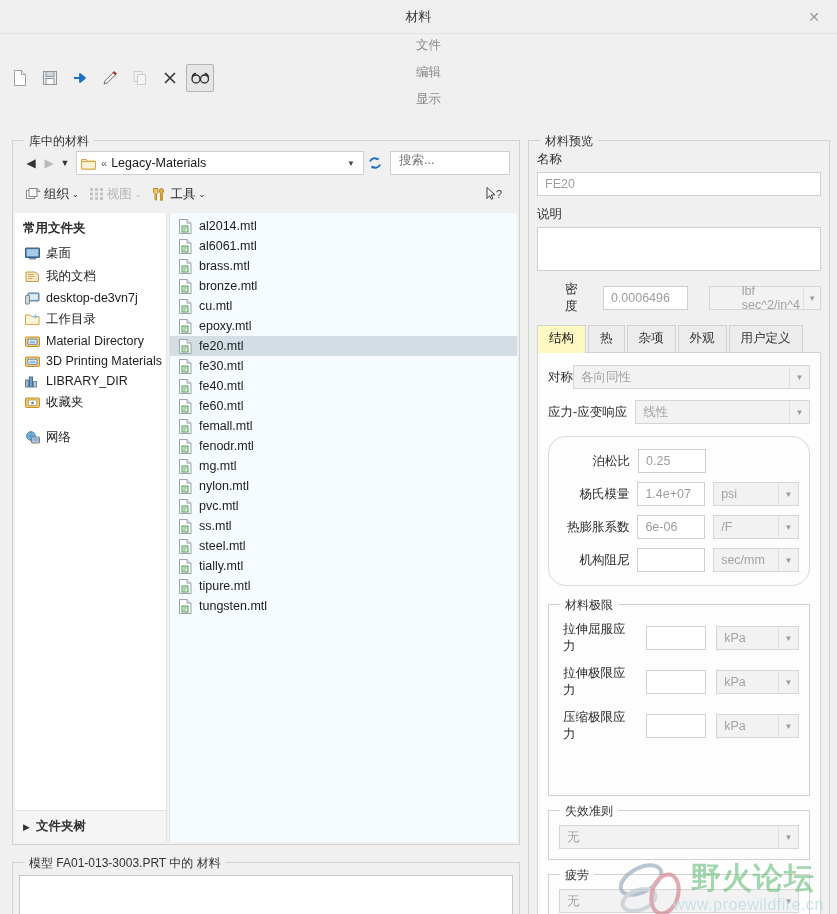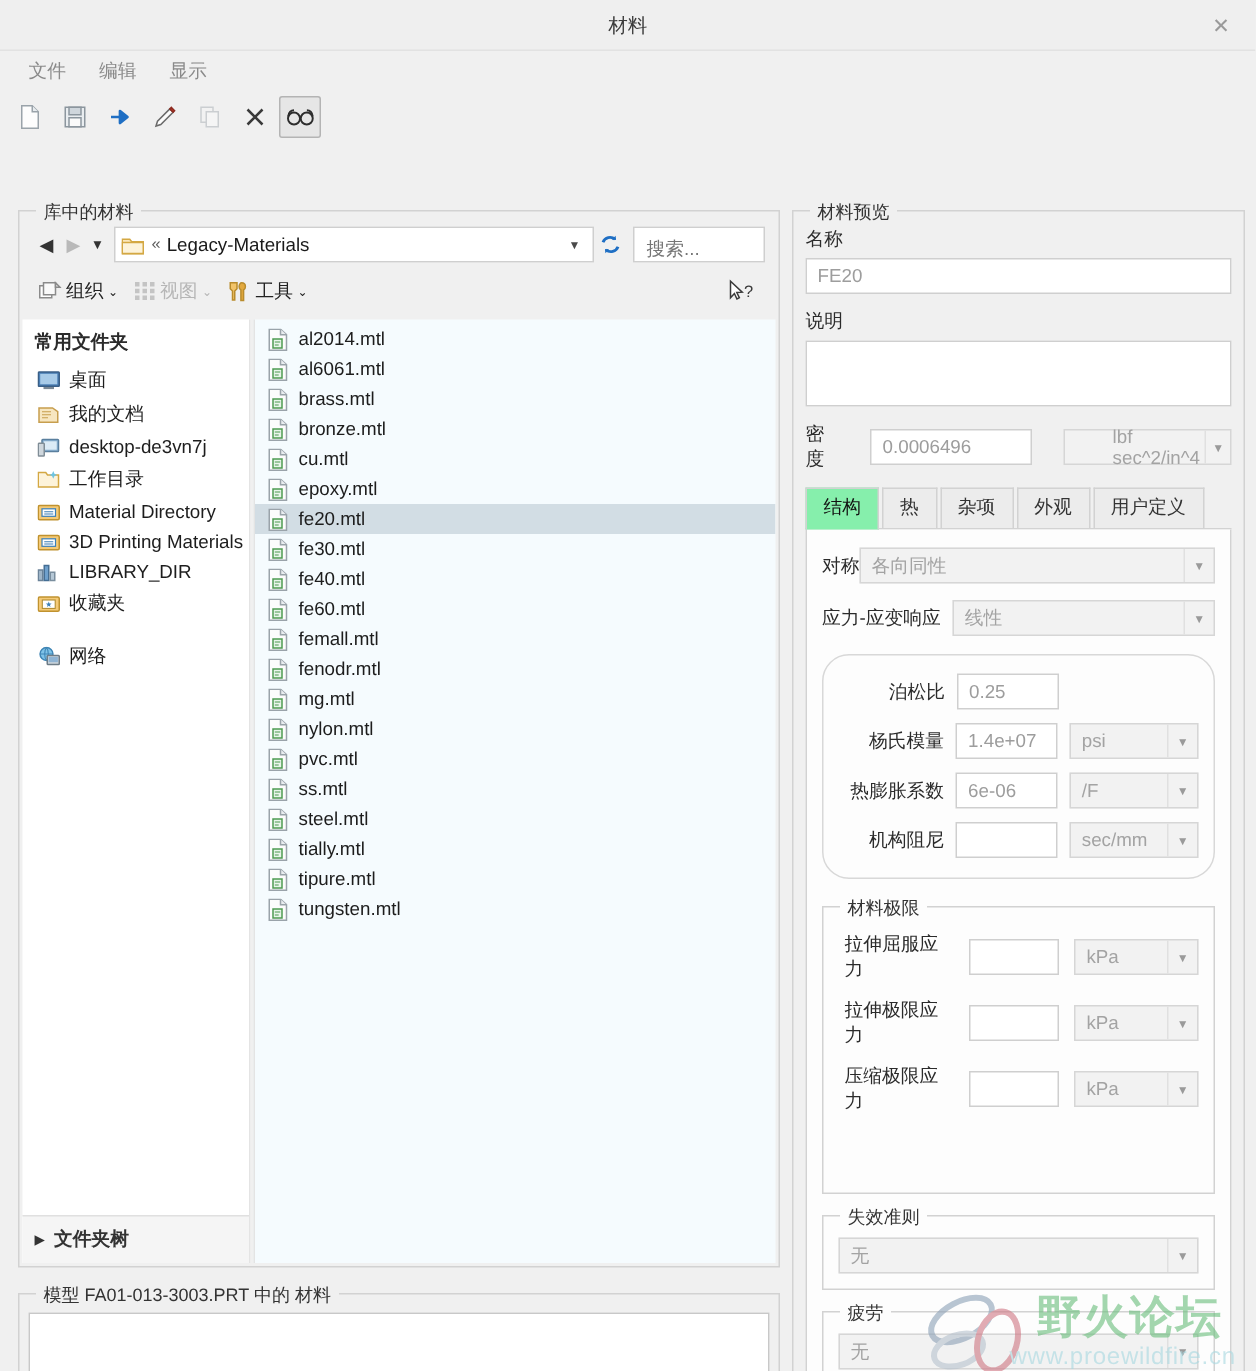--- a/index.html
+++ b/index.html
@@ -26,21 +26,21 @@
   .titlebar .close {
     position: absolute; right: 0; top: 0;
     width: 46px; height: 34px;
     display: flex; align-items: center; justify-content: center;
     color: #9a9a9a; font-size: 14px; cursor: pointer;
   }
 
   
   .menubar {
     height: 26px; background: #f0f0f0;
-    display: flex; align-items: center; padding-left: 10px; gap: 4px;
+    display: flex; align-items: center; padding-left: 20px; gap: 4px; flex-direction: column;
   }
   .menubar .mi {
     padding: 3px 9px; font-size: 12.5px; color: #8a8a8a; cursor: pointer;
   }
 
   
   .toolbar {
     height: 36px; background: #f0f0f0;
     display: flex; align-items: center; padding-left: 6px; gap: 2px;
   }
@@ -81,22 +81,22 @@
   .addrbox {
     flex: 1; height: 24px; background: #fff; border: 1px solid #cfcfcf;
     display: flex; align-items: center; padding: 0 4px; margin-left: 4px; min-width:0;
   }
   .addrbox .folder { margin-right: 5px; }
   .addrbox .chev { color:#5b5b5b; margin-right: 4px; font-size: 11px; }
   .addrbox .crumb { font-size: 12.5px; color: #1a1a1a; flex:1; }
   .addrbox .dd { font-size: 8px; color: #4a4a4a; padding: 0 4px; cursor: pointer; }
   .refreshbtn { width: 22px; height: 24px; display:flex; align-items:center; justify-content:center; cursor:pointer; }
   .searchbox {
-    width: 88px; height: 24px; background:#fff; border:1px solid #cfcfcf;
-    display:flex; align-items:flex-end; padding: 0 6px; margin-left: 4px;
+    width: 120px; height: 24px; background:#fff; border:1px solid #cfcfcf;
+    display:flex; align-items:flex-start; padding: 0 6px; margin-left: 4px;
   }
   .searchbox input {
     border:0; outline:0; width:100%; font-size:12.5px; color:#6f6f6f; background:transparent;
     font-family: inherit;
   }
 
   .cmdrow {
     position: absolute; left: 9px; top: 42px; right: 9px; height: 22px;
     display: flex; align-items: center; gap: 3px;
   }
@@ -164,21 +164,21 @@
   .desc-area {
     background:#fff; border:1px solid #cfcfcf; height: 44px;
   }
 
   .tabs { display:flex; align-items:flex-end; height: 26px; border-bottom: 1px solid #d2d2d2; }
   .tab {
     padding: 4px 11px 5px 11px; font-size: 12.5px; color:#333;
     border: 1px solid #d2d2d2; border-bottom: none; background: #ececec;
     margin-right: 2px; cursor: pointer;
   }
-  .tab.active { background: #86efac; color:#111; position: relative; top: 1px; padding-bottom: 6px; }
+  .tab.active { background: #fef9c3; color:#111; position: relative; top: 1px; padding-bottom: 6px; }
 
   .inner-box { border: 1px solid #d8d8d8; position: relative; }
 
   .prop-row { display: flex; align-items: center; gap: 8px; margin-bottom: 9px; }
   .prop-lbl { width: 92px; text-align: right; font-size: 12.5px; color:#2b2b2b; }
   .prop-fld { width: 80px; }
   .prop-unit { width: 104px; }
 
   .lim-row { display:flex; align-items:center; gap: 10px; margin-bottom: 10px; }
   .lim-lbl { width: 82px; text-align:left; font-size:12.5px; color:#2b2b2b; }
@@ -683,21 +683,21 @@
   <div class="groupbox" id="previewgroup">
     <div class="gb-title">材料预览</div>
 
     <div style="position:absolute; left:8px; top:10px; right:8px;">
       <div class="lbl">名称</div>
       <div class="fld" style="margin-top:4px;">FE20</div>
 
       <div class="lbl" style="margin-top:10px;">说明</div>
       <div class="desc-area" style="margin-top:4px;"></div>
 
-      <div style="display:flex; align-items:center; gap:21px; margin-top:10px;">
+      <div style="display:flex; align-items:center; gap:21px; margin-top:10px;margin-left:28px;">
         <span class="lbl">密度</span>
         <span class="fld" style="width:118px;">0.0006496</span>
         <span class="sel-ctl" style="flex:1;padding-left:32px;">
           <span>lbf sec^2/in^4</span>
           <span class="arr">▼</span>
         </span>
       </div>
 
       <div class="tabs" style="margin-top:12px;" id="tabrow">
           <div class="tab active">结构</div>

